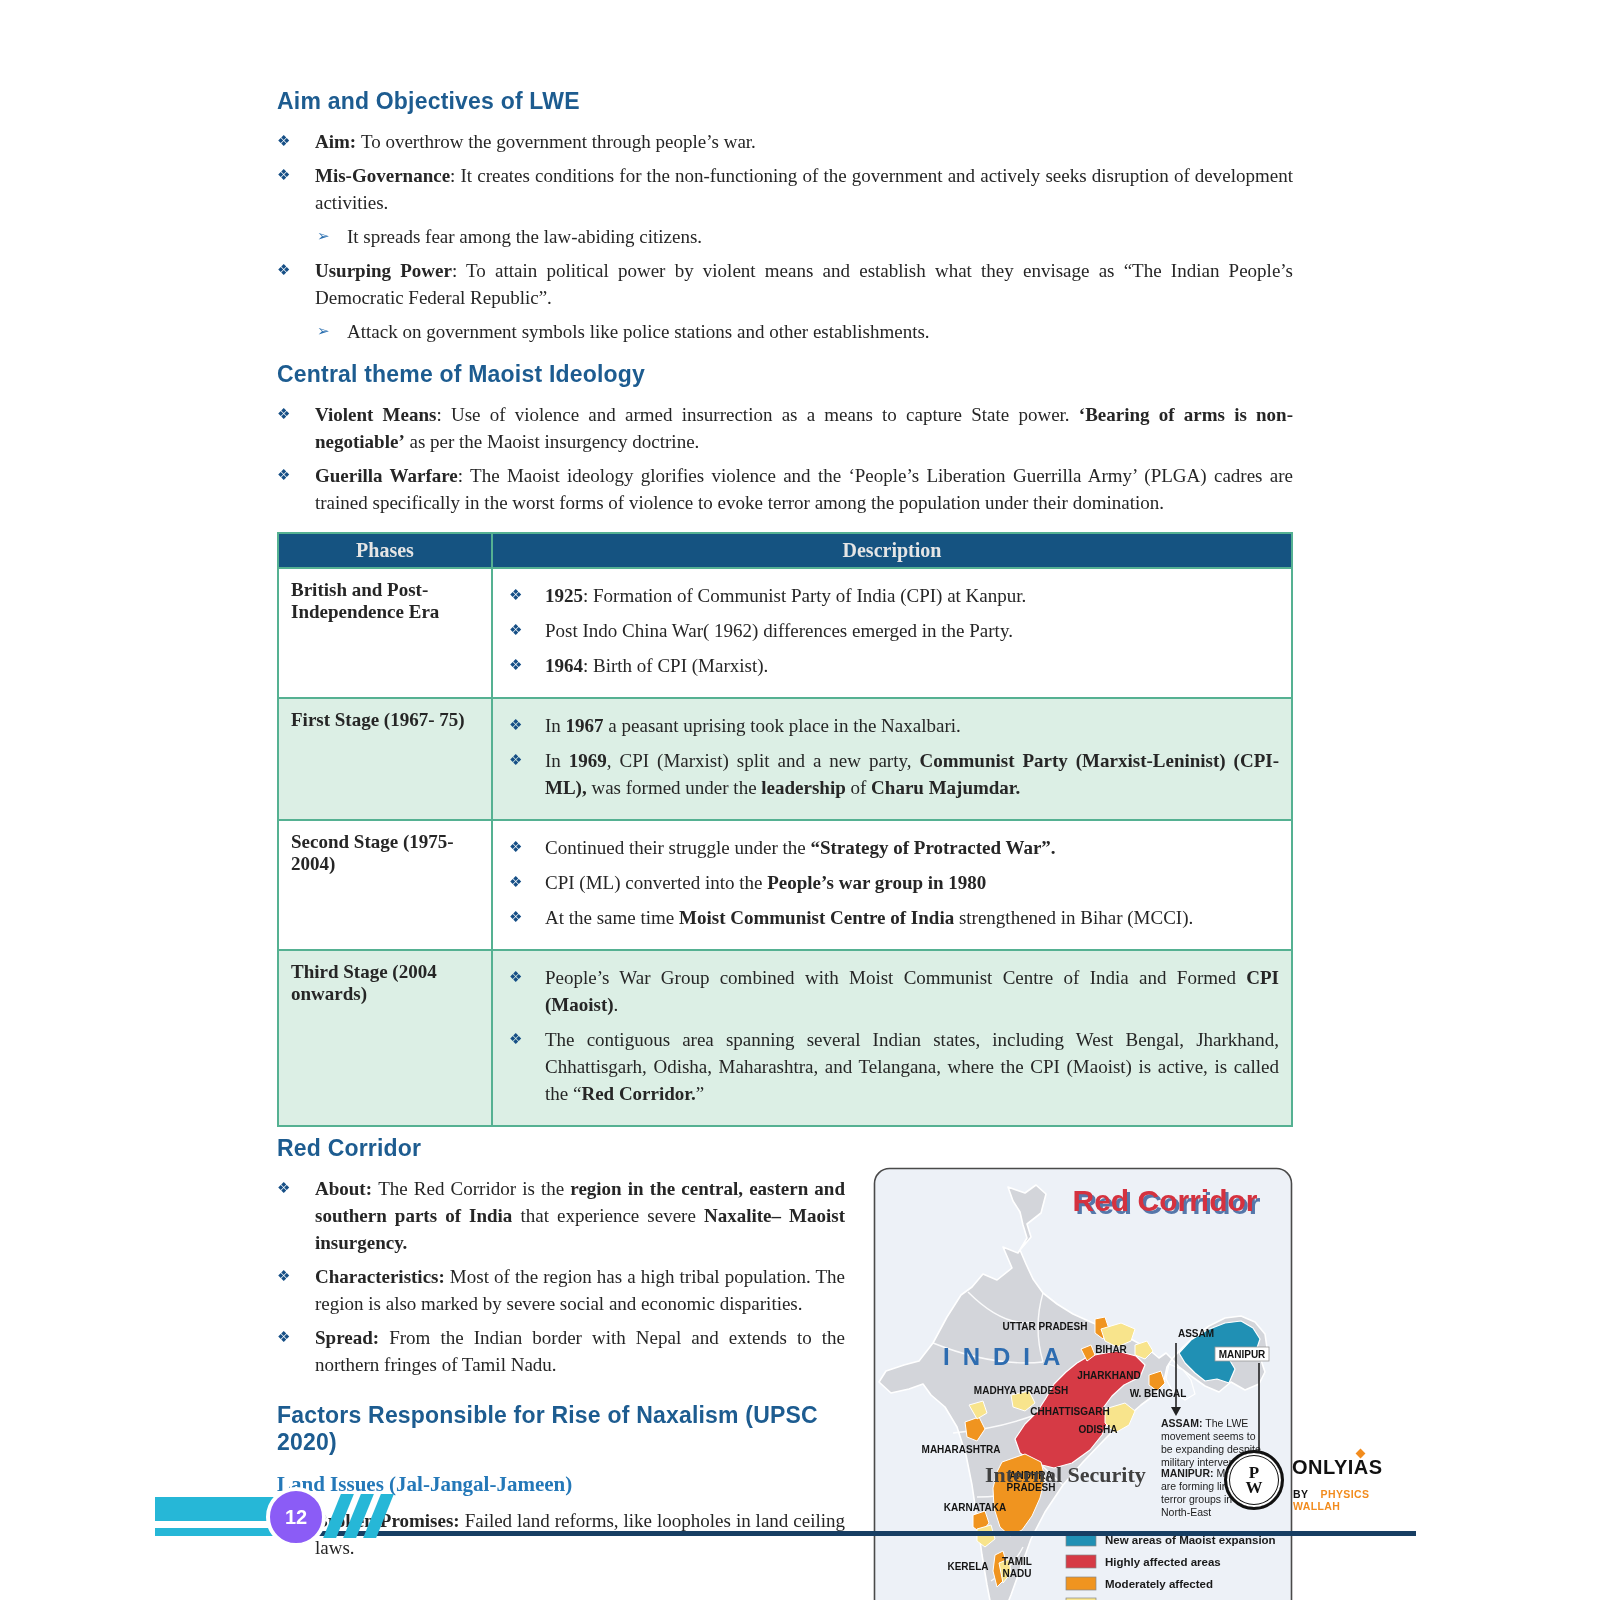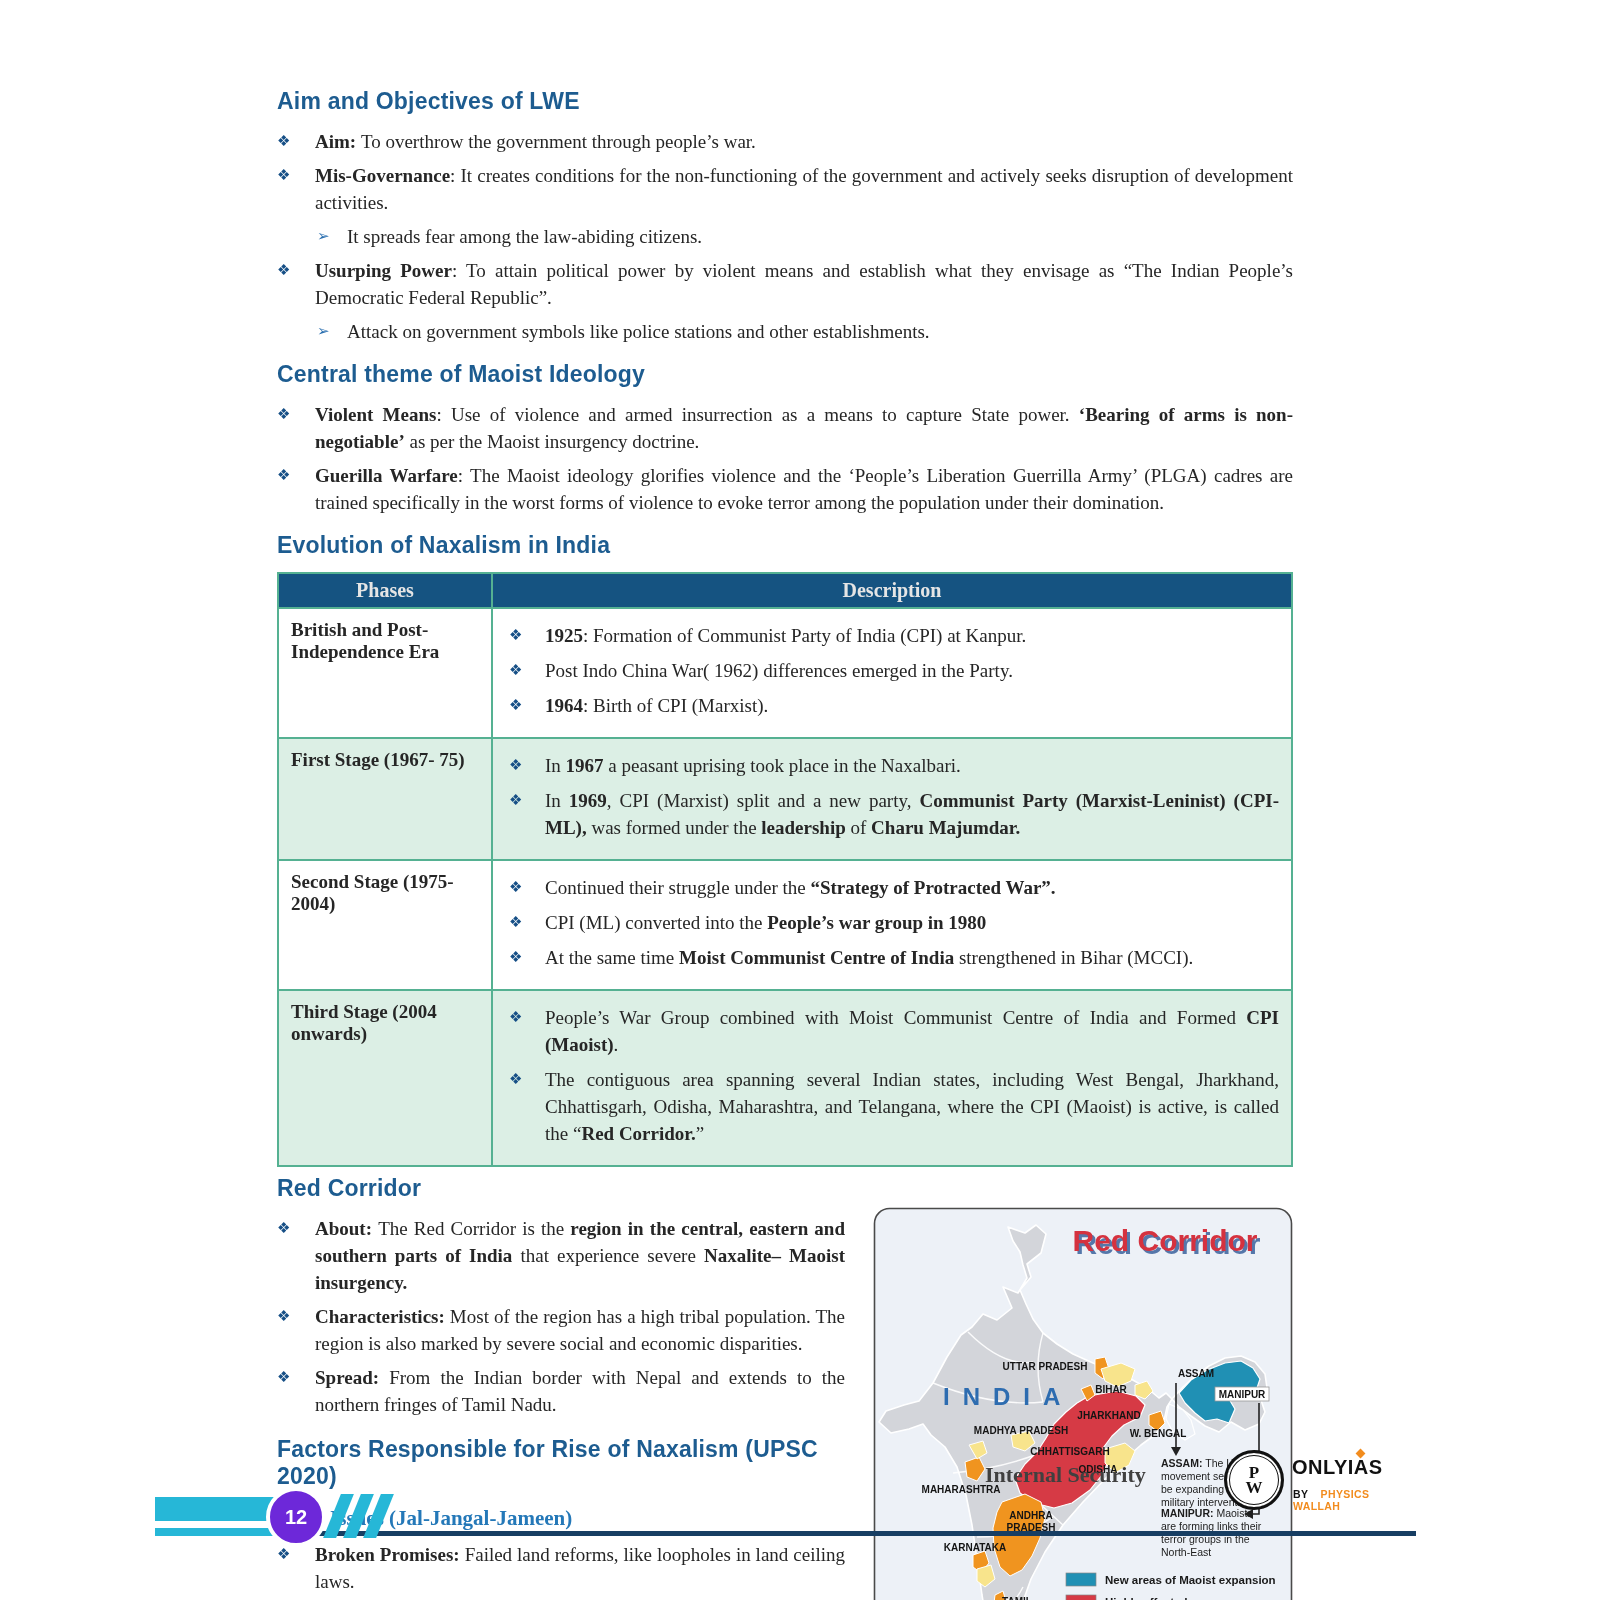--- a/index.html
+++ b/index.html
@@ -39,21 +39,21 @@
   .mapfig svg{position:absolute;left:0;top:0;}
   .note{position:absolute;font-family:"Liberation Sans",sans-serif;font-size:10.5px;
         line-height:13px;color:#1c1c1c;font-weight:500;}
   .note .bd{font-weight:800;}
   
   .f-cyan-bar{position:absolute;left:155px;top:1497px;width:125px;height:24px;background:#26b7d7;}
   .f-cyan-thin{position:absolute;left:155px;top:1528px;width:162px;height:8px;background:#26b7d7;}
   .f-navy-line{position:absolute;left:300px;top:1531px;width:1186px;height:5px;background:#173e63;}
   .f-stripe{position:absolute;top:1494px;width:13px;height:44px;background:#26b7d7;transform:skewX(-22deg);}
   .f-circle{position:absolute;left:266px;top:1487px;width:52px;height:52px;border-radius:50%;
-        background:#6d28d9;border:4px solid #fff;color:#fff;display:flex;align-items:center;
+        background:#8b5cf6;border:4px solid #fff;color:#fff;display:flex;align-items:center;
         justify-content:center;font-family:"Liberation Sans",sans-serif;font-weight:bold;font-size:20px;}
   .f-section{position:absolute;left:985px;top:1462px;font-family:"Liberation Serif",serif;
         font-weight:bold;font-size:22px;color:#404040;}
   .pw-logo{position:absolute;left:1224px;top:1450px;width:54px;height:54px;border-radius:50%;
         border:3px solid #111;background:#fff;display:flex;flex-direction:column;align-items:center;
         justify-content:center;font-family:"Liberation Serif",serif;font-weight:bold;font-size:17px;
         line-height:15px;color:#111;box-shadow:inset 0 0 0 2px #fff,inset 0 0 0 3px #111;}
   .oia{position:absolute;left:1292px;top:1456px;font-family:"Liberation Sans",sans-serif;
         font-weight:900;font-size:20px;letter-spacing:.5px;color:#111;}
   .oia-dot{position:absolute;left:1357px;top:1450px;width:7px;height:7px;background:#f28c1e;
@@ -102,21 +102,20 @@
       <div class="bullet">
         <span class="dm">❖</span>
         <div class="bt"><span class="bd">Violent Means</span><span>: Use of violence and armed insurrection as a means to capture State power. </span><span class="bd">‘Bearing of arms is non-negotiable’</span><span> as per the Maoist insurgency doctrine.</span></div>
       </div>
       <div class="bullet">
         <span class="dm">❖</span>
         <div class="bt"><span class="bd">Guerilla Warfare</span><span>: The Maoist ideology glorifies violence and the ‘People’s Liberation Guerrilla Army’ (PLGA) cadres are trained specifically in the worst forms of violence to evoke terror among the population under their domination.</span></div>
       </div>
     </div>
 
-    <h2 class="hsans">Evolution of Naxalism in India</h2>
 
     <table class="evo">
       <thead>
         <tr>
           <th>Phases</th>
           <th>Description</th>
         </tr>
       </thead>
       <tbody>
         <tr>
@@ -193,21 +192,21 @@
           <div class="bullet">
             <span class="dm">❖</span>
             <div class="bt"><span class="bd">Characteristics: </span><span>Most of the region has a high tribal population. The region is also marked by severe social and economic disparities.</span></div>
           </div>
           <div class="bullet">
             <span class="dm">❖</span>
             <div class="bt"><span class="bd">Spread: </span><span>From the Indian border with Nepal and extends to the northern fringes of Tamil Nadu.</span></div>
           </div>
         </div>
 
-        <h2 class="hsans" style="margin-top:18px;">Factors Responsible for Rise of Naxalism (UPSC 2020)</h2>
+        <h2 class="hsans" style="margin-top:24px;">Factors Responsible for Rise of Naxalism (UPSC 2020)</h2>
         <h3 class="hserif" style="margin-top:16px;">Land Issues (Jal-Jangal-Jameen)</h3>
         <div class="blist">
           <div class="bullet">
             <span class="dm">❖</span>
             <div class="bt"><span class="bd">Broken Promises: </span><span>Failed land reforms, like loopholes in land ceiling laws.</span></div>
           </div>
 
         </div>
       </div>
 

